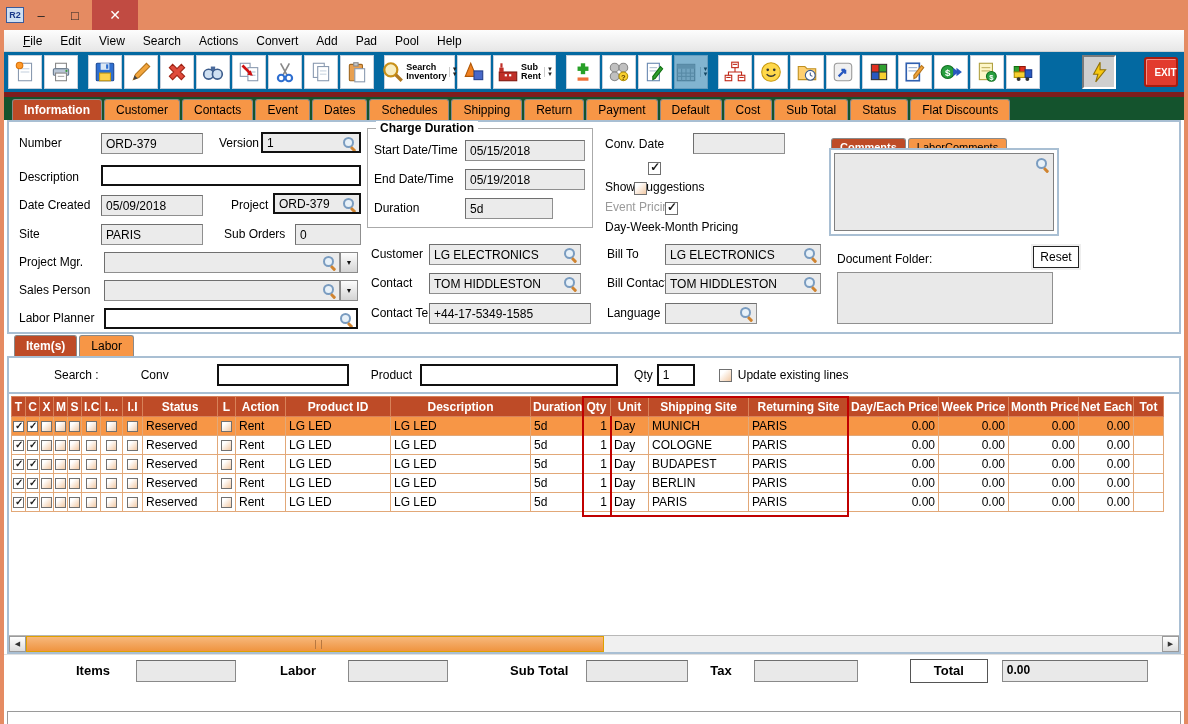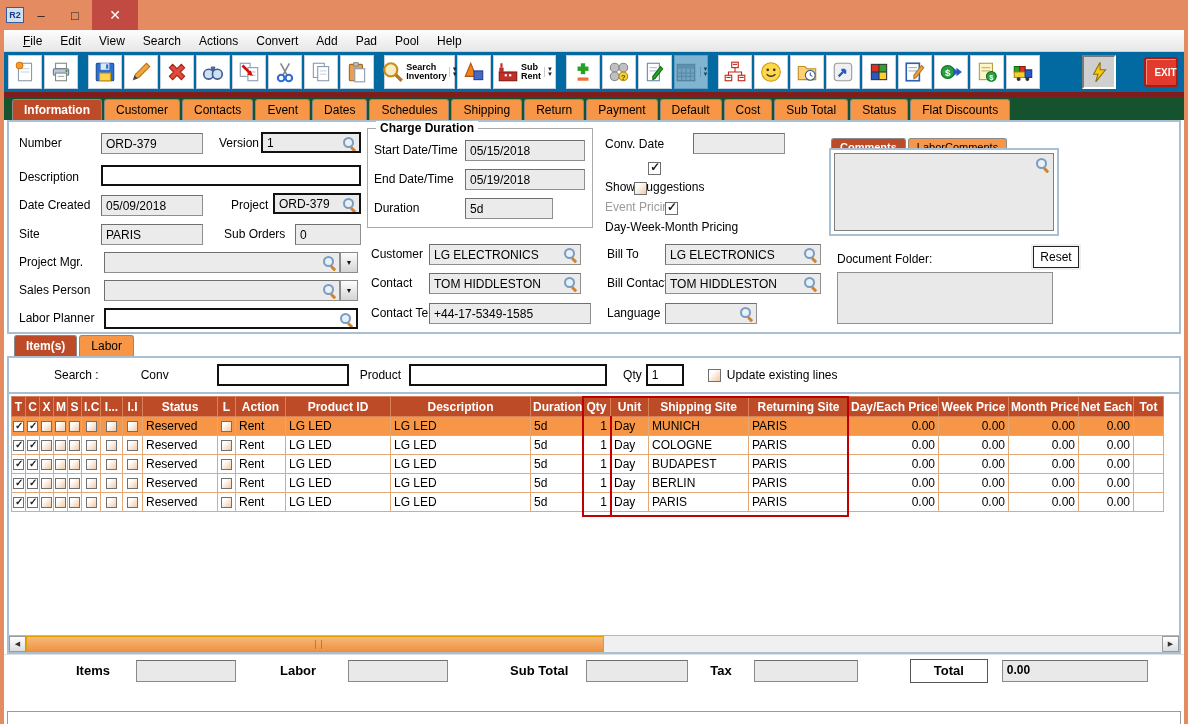--- a/index.html
+++ b/index.html
@@ -489,21 +489,21 @@
 
   <div class="items-tabs-row">
       <div class="tab active">Item(s)</div>
       <div class="tab">Labor</div>
     </div>
   <div class="panel items-panel">
     <div class="search-row">
       <span class="sr-lbl" style="margin-left:45px">Search :</span>
       <span class="sr-lbl" style="margin-left:42px">Conv</span>
       <div class="inp" style="margin-left:48px;width:132px"></div>
-      <span class="sr-lbl" style="margin-left:11px">Product</span>
+      <span class="sr-lbl" style="margin-left:22px">Product</span>
       <div class="inp" style="margin-left:8px;width:198px"></div>
       <span class="sr-lbl" style="margin-left:16px">Qty</span>
       <div class="inp" style="margin-left:4px;width:38px">1</div>
       <span class="cb" style="margin-left:24px"></span>
       <span class="sr-lbl" style="margin-left:6px">Update existing lines</span>
     </div>
     <div class="table-wrap">
       <table class="items">
         <colgroup id="tbl-cols">
             <col style="width: 14px;">

